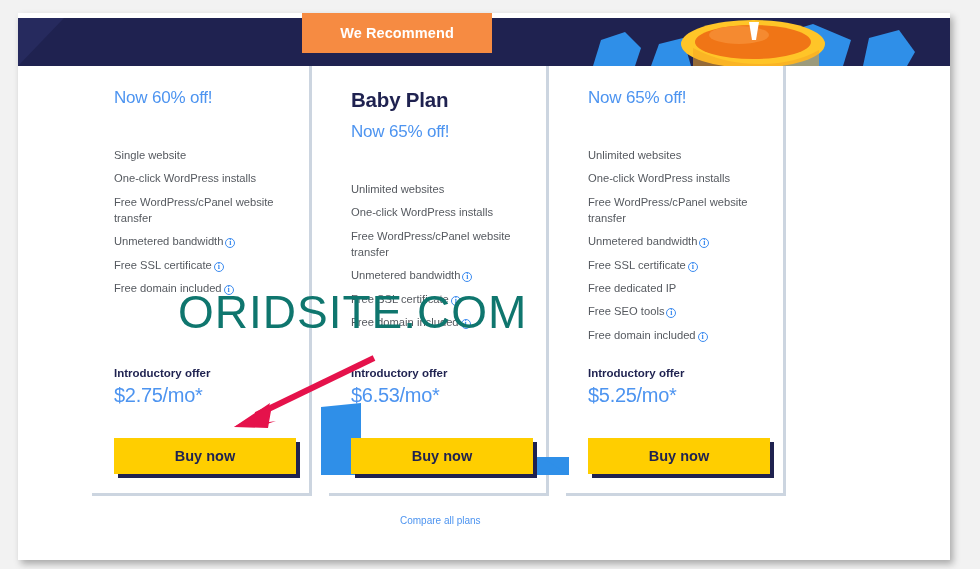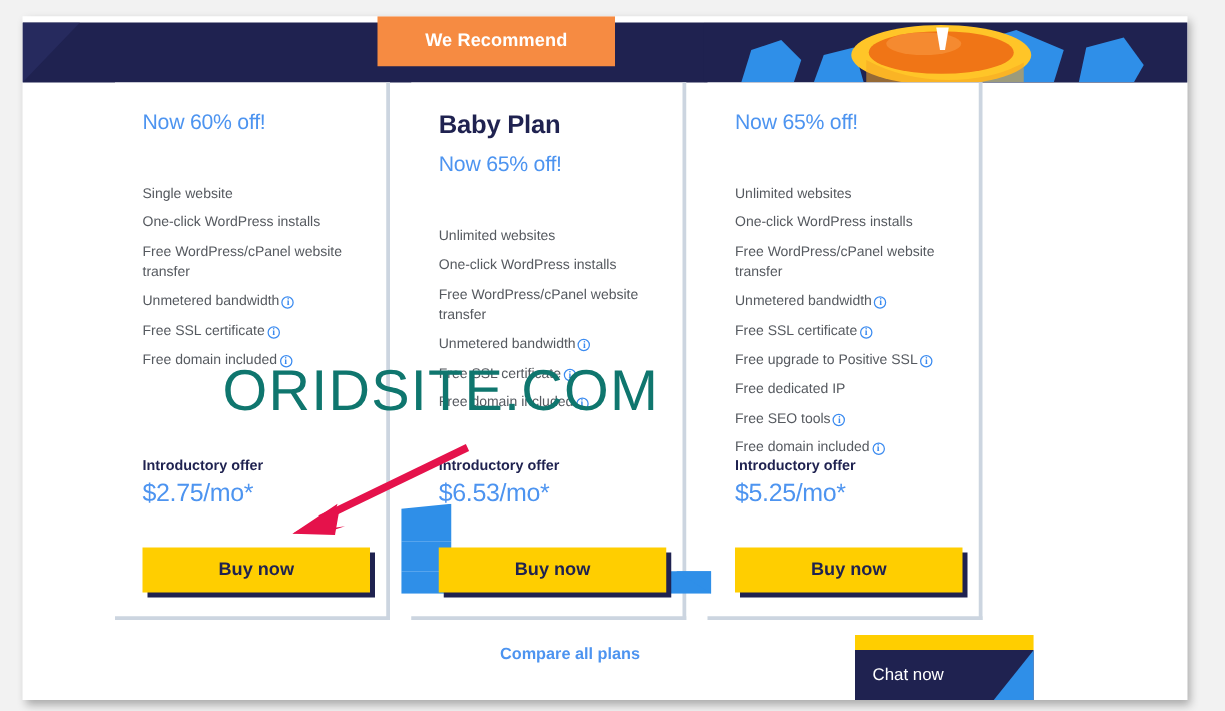--- a/index.html
+++ b/index.html
@@ -169,25 +169,24 @@
     color: #0f766e;
     letter-spacing: 1px;
     z-index: 1;
     white-space: nowrap;
     font-weight: normal;
   }
   
   .compare-link {
     position: absolute;
     left: 382px; top: 502px;
-    font-size: 13px;
+    font-size: 10px;
     color: #4d94f0;
     text-decoration: none;
     cursor: pointer;
-    font-weight: bold;
   }
   
   .chat-widget {
     position: absolute;
     left: 666px; top: 495px;
     width: 143px; height: 52px;
     z-index: 9;
     cursor: pointer;
     overflow: hidden;
   }
@@ -311,46 +310,39 @@
 
       <div class="plan-card card-2">
         <div class="card-inner">
           <div class="plan-discount">Now 65% off!</div>
           <ul class="feature-list">
             <li class="feature-item"><span>Unlimited websites</span></li>
             <li class="feature-item"><span>One-click WordPress installs</span></li>
             <li class="feature-item"><span>Free WordPress/cPanel website transfer</span></li>
             <li class="feature-item"><span>Unmetered bandwidth</span><span class="info-icon">i</span></li>
             <li class="feature-item"><span>Free SSL certificate</span><span class="info-icon">i</span></li>
-            <li class="feature-item"><span>Free upgrade to Positive SSL</span><span class="info-icon">i</span></li>
             <li class="feature-item"><span>Free dedicated IP</span></li>
             <li class="feature-item"><span>Free SEO tools</span><span class="info-icon">i</span></li>
             <li class="feature-item"><span>Free domain included</span><span class="info-icon">i</span></li>
           </ul>
           <div class="price-block">
             <div class="intro-label">Introductory offer</div>
             <div class="price-value">$5.25/mo*</div>
           </div>
           <div class="buy-wrap">
             <div class="buy-shadow"></div>
             <button class="buy-btn">Buy now</button>
           </div>
         </div>
       </div>
 
     </div>
 
     <a class="compare-link">Compare all plans</a>
 
-    <div class="chat-widget">
-      <div class="chat-top"></div>
-      <div class="chat-body"></div>
-      <div class="chat-tri"></div>
-      <div class="chat-label">Chat now</div>
-    </div>
 
     <div class="annotation-arrow">
       <svg width="210" height="110" viewBox="0 0 210 110" xmlns="http://www.w3.org/2000/svg">
         <line x1="176" y1="25" x2="58" y2="82" stroke="#e5124b" stroke-width="6" stroke-linecap="butt"></line>
         <polygon points="36,94 72,70 66,92 78,88" fill="#e5124b"></polygon>
         <polygon points="36,94 74,72 70,95" fill="#e5124b"></polygon>
       </svg>
     </div>
 
   </div>

